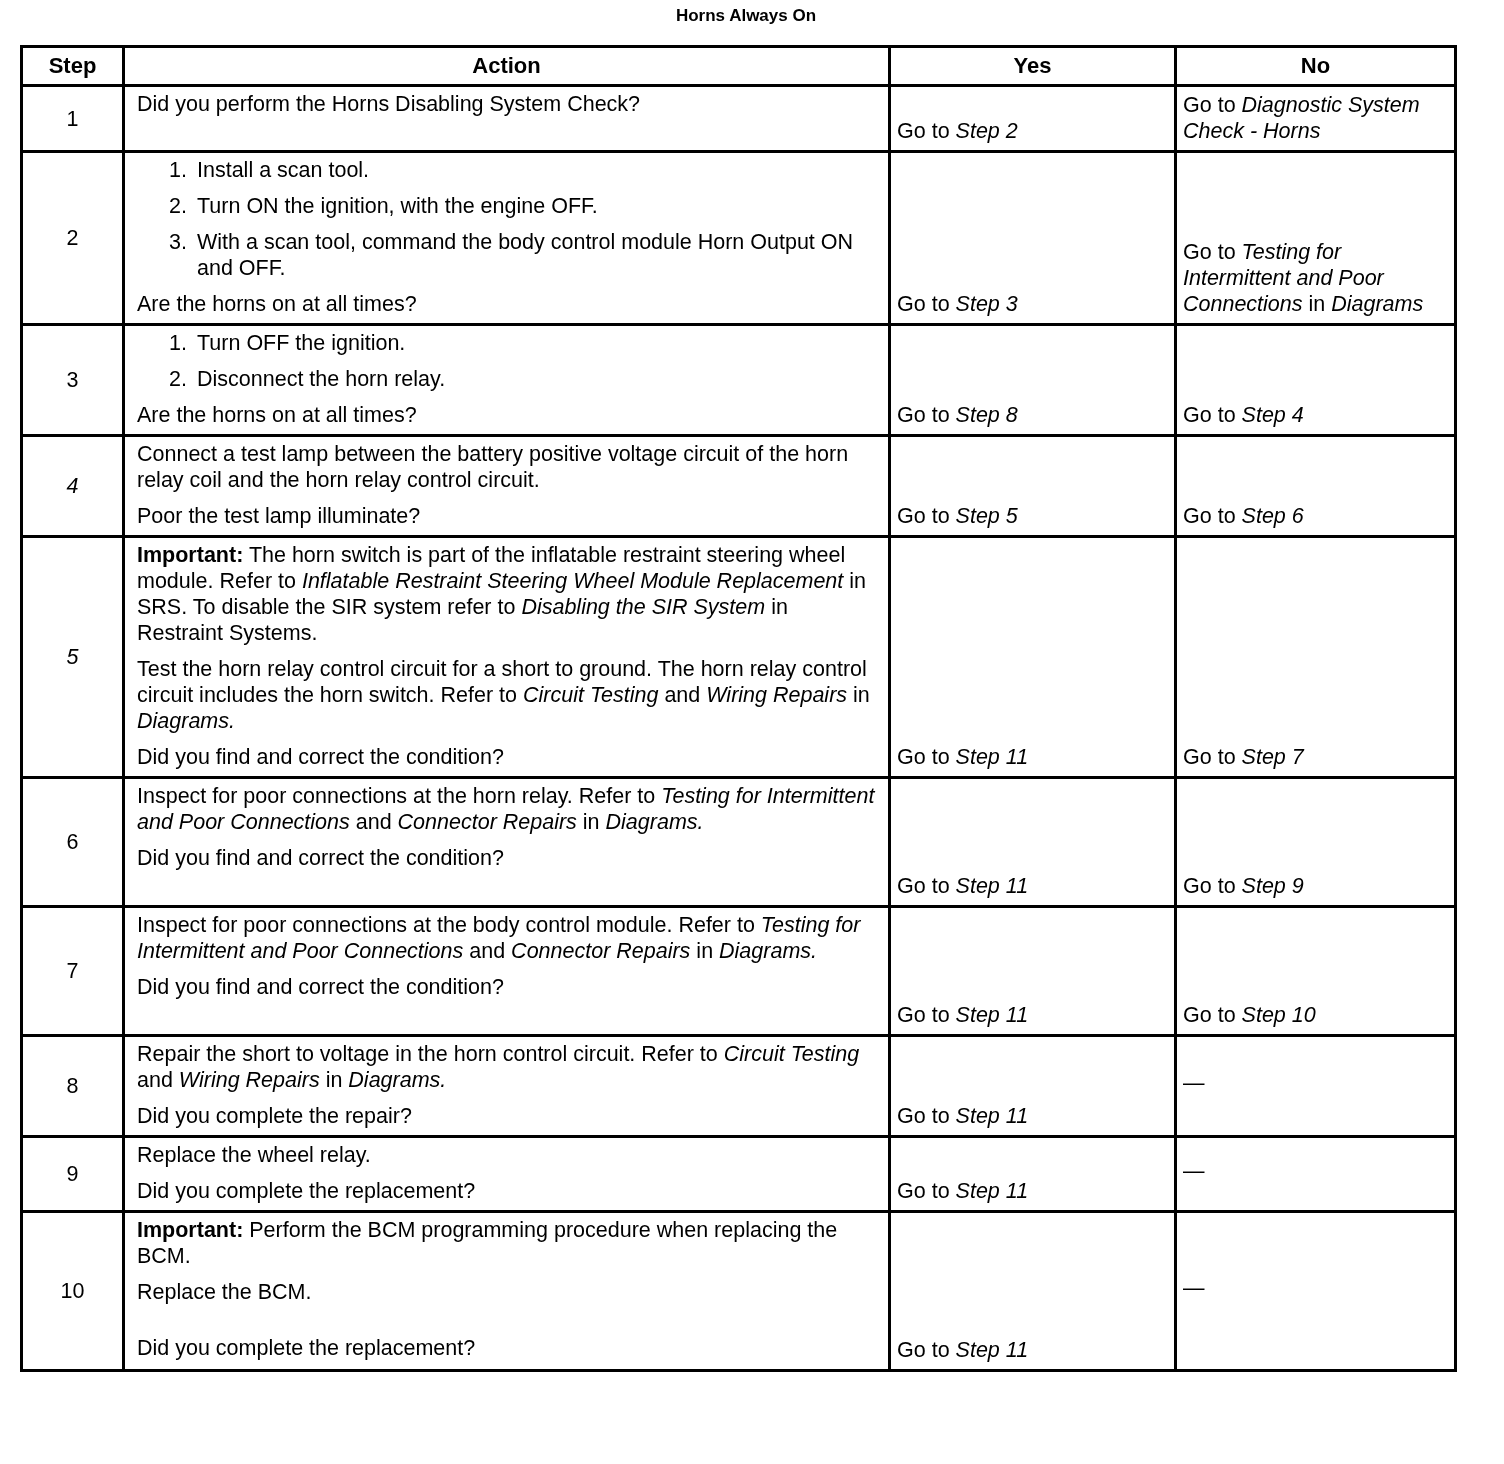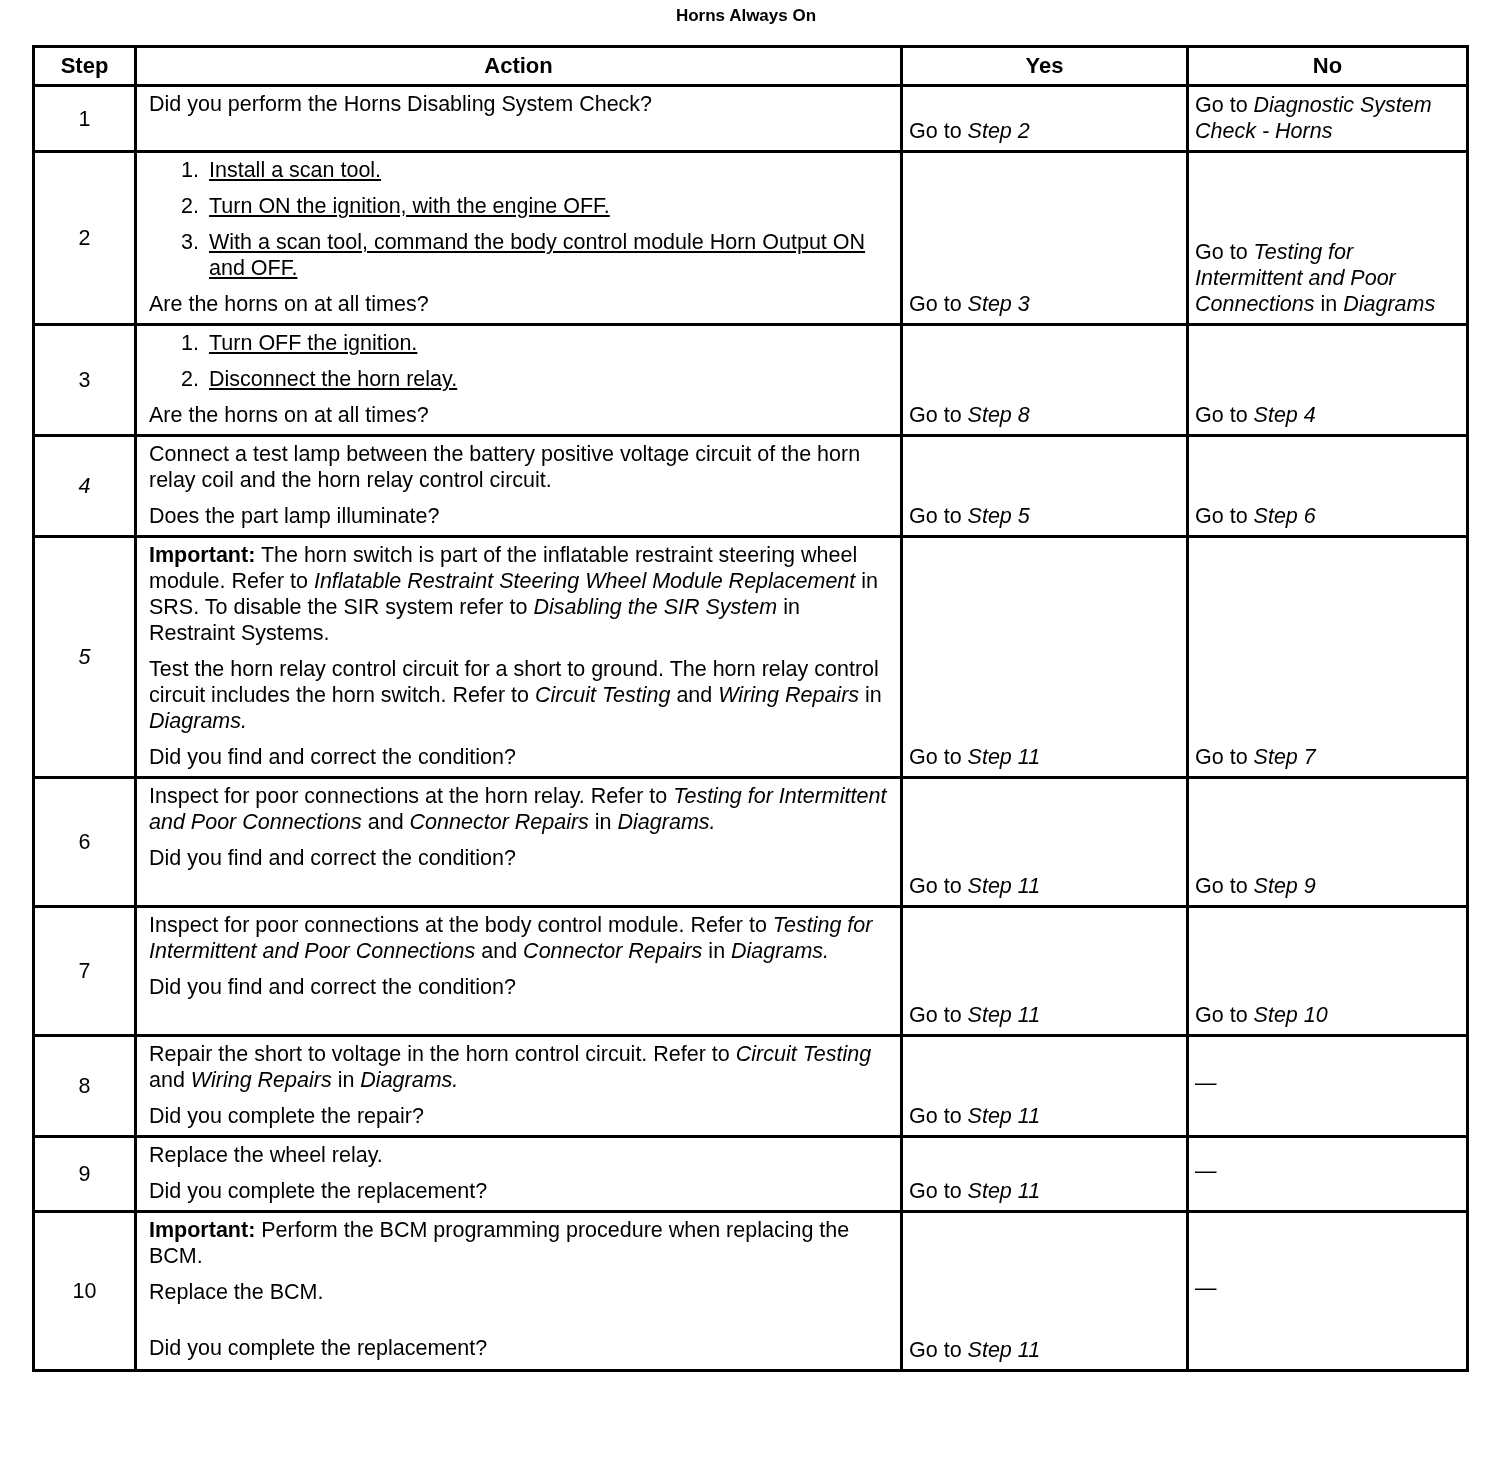--- a/index.html
+++ b/index.html
@@ -1,31 +1,31 @@
 <!DOCTYPE html>
 <html><head>
 <meta charset="utf-8">
 <style>
   html,body{margin:0;padding:0;background:#ffffff;}
   body{width:1504px;height:1464px;position:relative;font-family:"Liberation Sans",sans-serif;color:#000;}
   .title{position:absolute;left:0;width:1492px;top:6px;text-align:center;font-weight:bold;font-size:17px;}
-  table{position:absolute;left:32px;top:45px;border-collapse:collapse;table-layout:fixed;width:1434px;}
+  table{position:absolute;left:20px;top:45px;border-collapse:collapse;table-layout:fixed;width:1434px;}
   td,th{border:3px solid #000;vertical-align:top;font-size:21.5px;line-height:26px;padding:0;}
   th{font-weight:bold;font-size:22px;height:36px;text-align:center;vertical-align:middle;}
   col.c1{width:102px;} col.c2{width:766px;} col.c3{width:286px;} col.c4{width:280px;}
   td.step{text-align:center;vertical-align:middle;}
   td.step.it{font-style:italic;}
   td.act{padding:4px 10px 6px 12px;}
   td.yes,td.no{text-align:left;vertical-align:bottom;padding:0 6px 6px 6px;}
   td.no.dash{vertical-align:middle;}
   .para{margin:0 0 10px 0;}
   .para:last-child{margin-bottom:0;}
   .para.gap{margin-top:30px;}
   ol{margin:0 0 10px 0;padding-left:56px;}
-  ol li{margin-bottom:10px;padding-left:4px;text-decoration:underline;}
+  ol li{margin-bottom:10px;padding-left:4px;}
   ol li:last-child{margin-bottom:10px;}
   i{font-style:italic;}
   b{font-weight:bold;}
 </style>
 </head>
 <body>
 
 <div class="title">Horns Always On</div>
 
 <table>
@@ -74,21 +74,21 @@
           </ol>
           <div class="para"><span>Are the horns on at all times?</span></div>
         </td>
         <td class="yes"><span>Go to </span><i>Step 8</i></td>
         <td class="no"><span>Go to </span><i>Step 4</i></td>
       </tr>
       <tr style="height: 101px;">
         <td class="step it">4</td>
         <td class="act">
           <div class="para"><span>Connect a test lamp between the battery positive voltage circuit of the horn relay coil and the horn relay control circuit.</span></div>
-          <div class="para"><span>Does the part lamp illuminate?</span></div>
+          <div class="para"><span>Poor the test lamp illuminate?</span></div>
         </td>
         <td class="yes"><span>Go to </span><i>Step 5</i></td>
         <td class="no"><span>Go to </span><i>Step 6</i></td>
       </tr>
       <tr style="height: 238px;">
         <td class="step it">5</td>
         <td class="act">
           <div class="para"><b>Important:</b><span> The horn switch is part of the inflatable restraint steering wheel module. Refer to </span><i>Inflatable Restraint Steering Wheel Module Replacement</i><span> in SRS. To disable the SIR system refer to </span><i>Disabling the SIR System</i><span> in Restraint Systems.</span></div>
           <div class="para"><span>Test the horn relay control circuit for a short to ground. The horn relay control circuit includes the horn switch. Refer to </span><i>Circuit Testing</i><span> and </span><i>Wiring Repairs</i><span> in </span><i>Diagrams.</i></div>
           <div class="para"><span>Did you find and correct the condition?</span></div>

